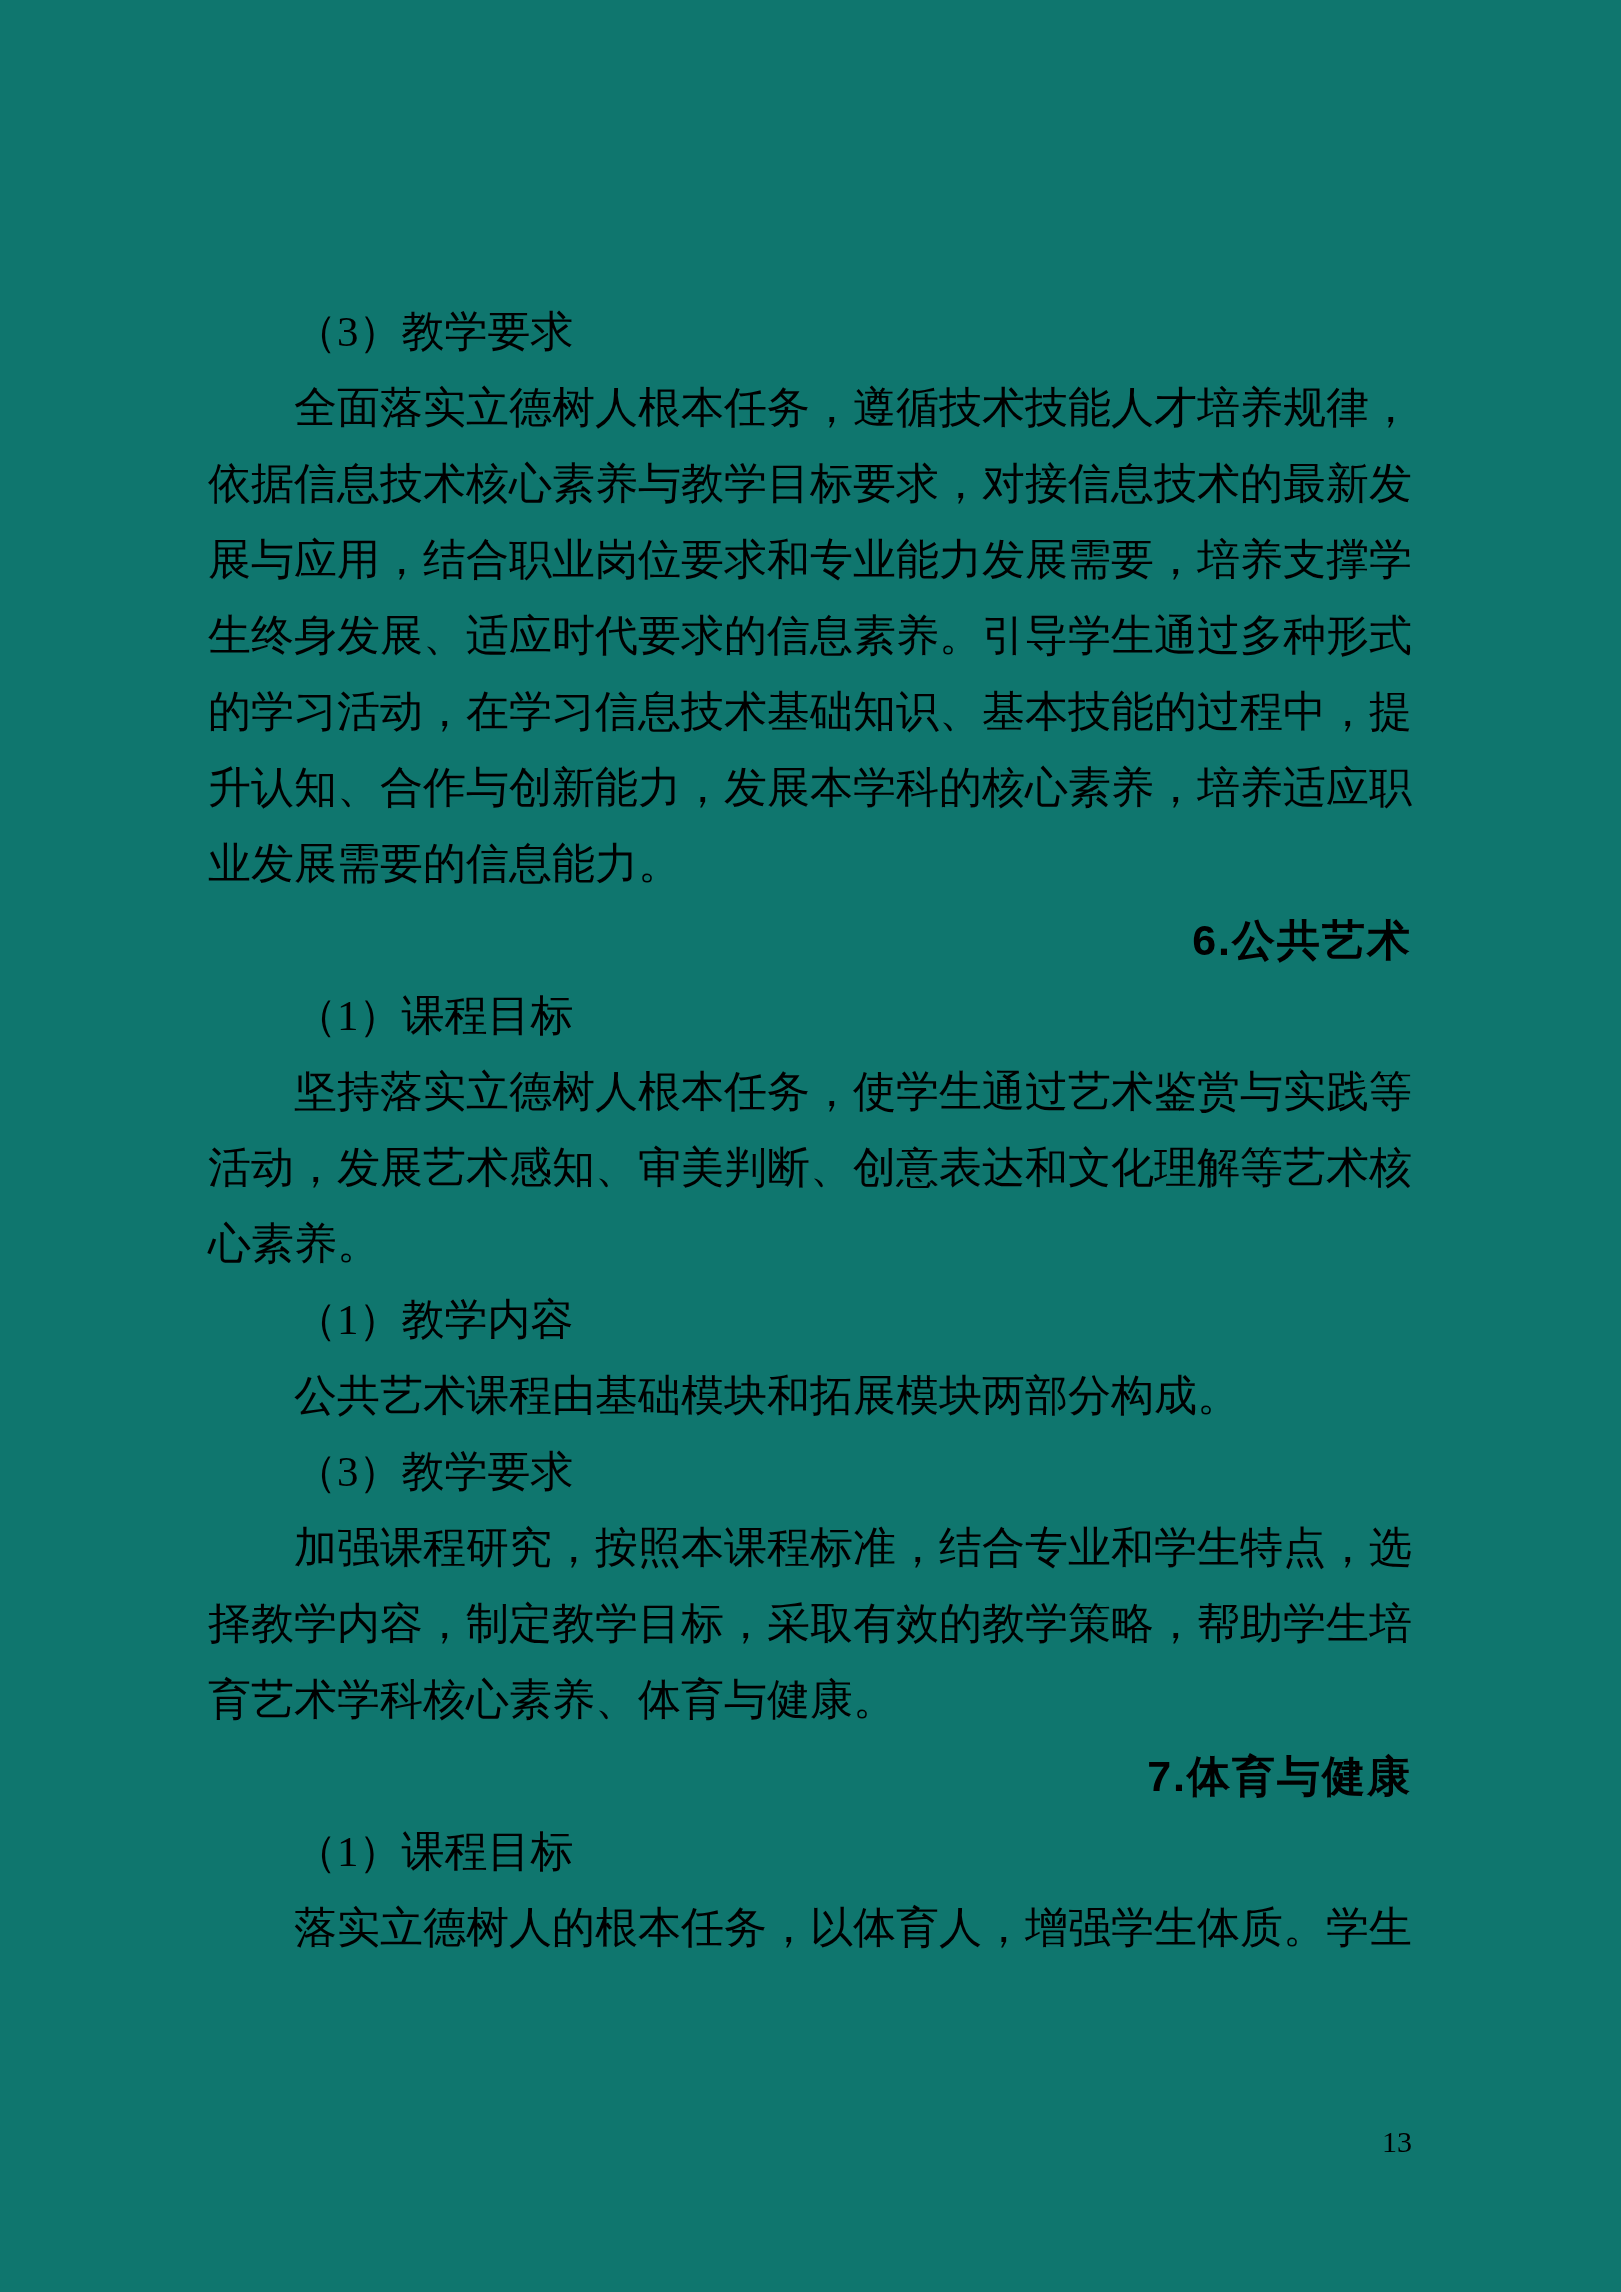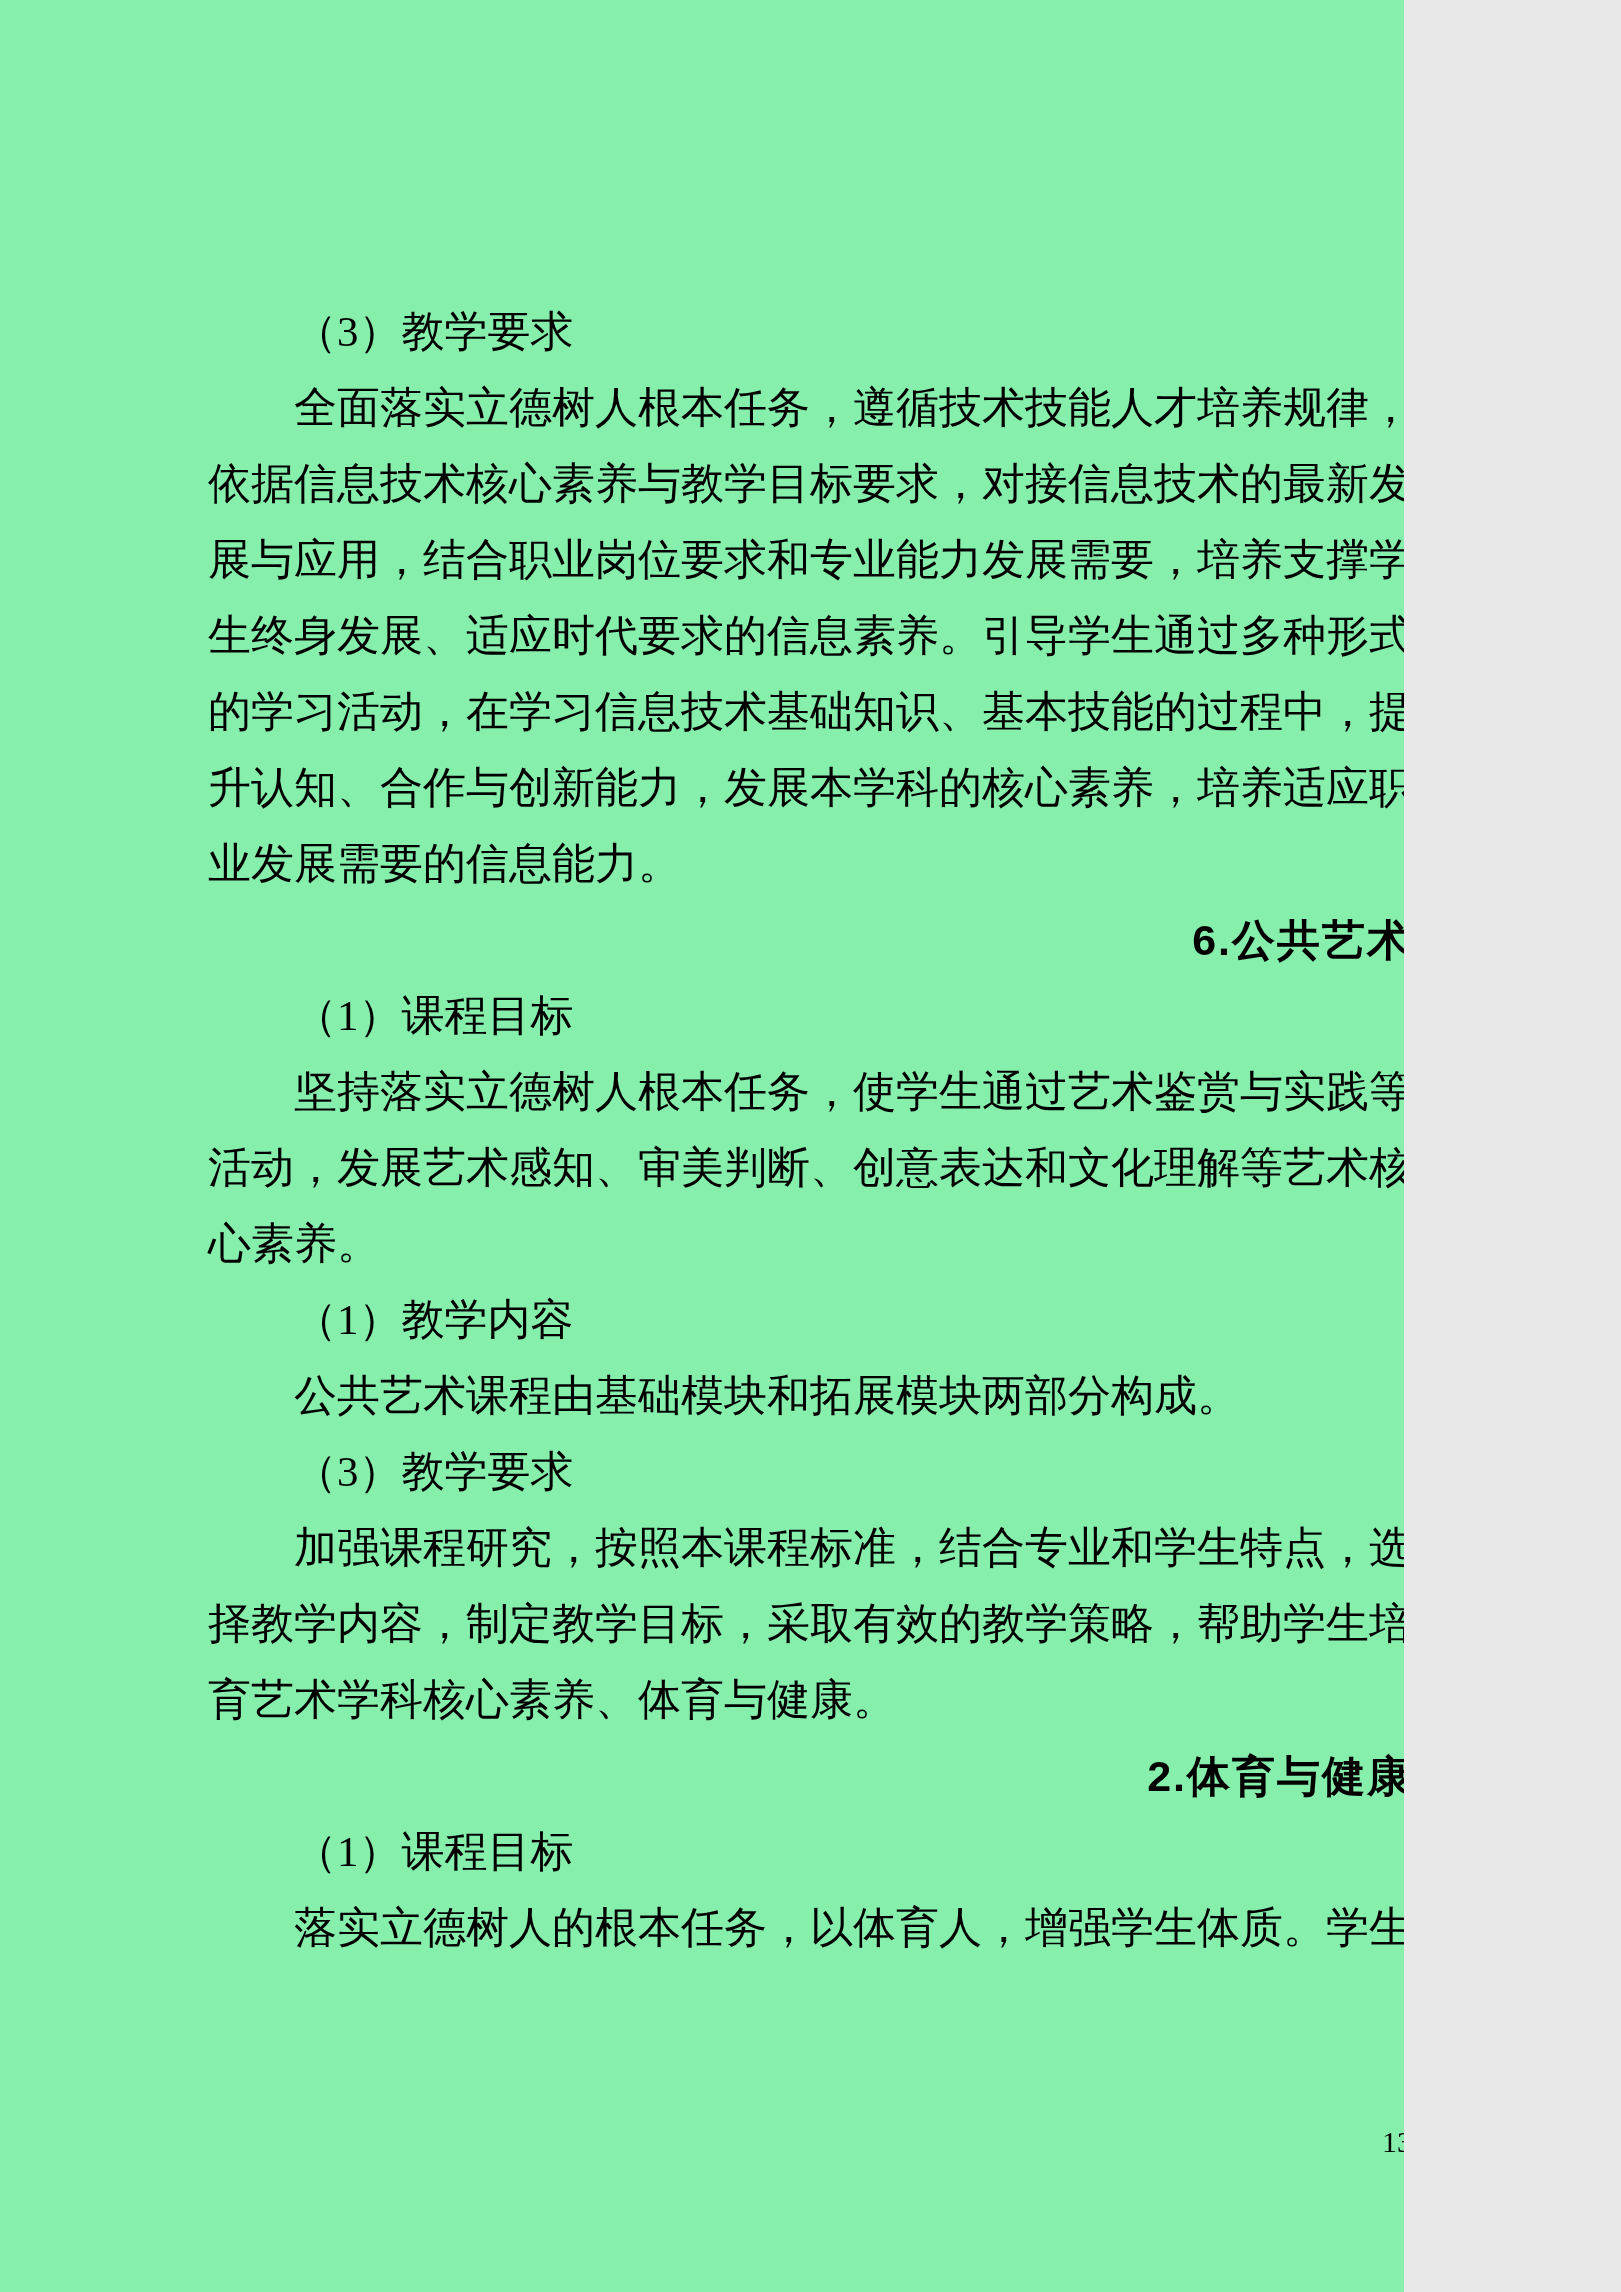--- a/index.html
+++ b/index.html
@@ -2,23 +2,23 @@
 <html><head>
 <meta charset="utf-8">
 <style>
   html, body {
     margin: 0;
     padding: 0;
     background: #e8e8e8;
   }
   .page {
     position: relative;
-    width: 1404px;
+    width: 1621px;
     height: 2293px;
-    background: #86efac;
+    background: #0f766e;
     color: #000000;
     font-family: "Liberation Serif", "DejaVu Serif", serif;
     overflow: hidden;
   }
   .textblock {
     position: absolute;
     left: 208px;
     top: 294px;
     width: 1204px;
   }
@@ -363,21 +363,21 @@
         <span>策</span>
         <span>略</span>
         <span>，</span>
         <span>帮</span>
         <span>助</span>
         <span>学</span>
         <span>生</span>
         <span>培</span>
       </div>
     <div class="line">育艺术学科核心素养、体育与健康。</div>
-    <div class="line ind head">2.体育与健康</div>
+    <div class="line ind head">7.体育与健康</div>
     <div class="line ind">（1）课程目标</div>
     <div class="line full ind">
         <span>落</span>
         <span>实</span>
         <span>立</span>
         <span>德</span>
         <span>树</span>
         <span>人</span>
         <span>的</span>
         <span>根</span>

